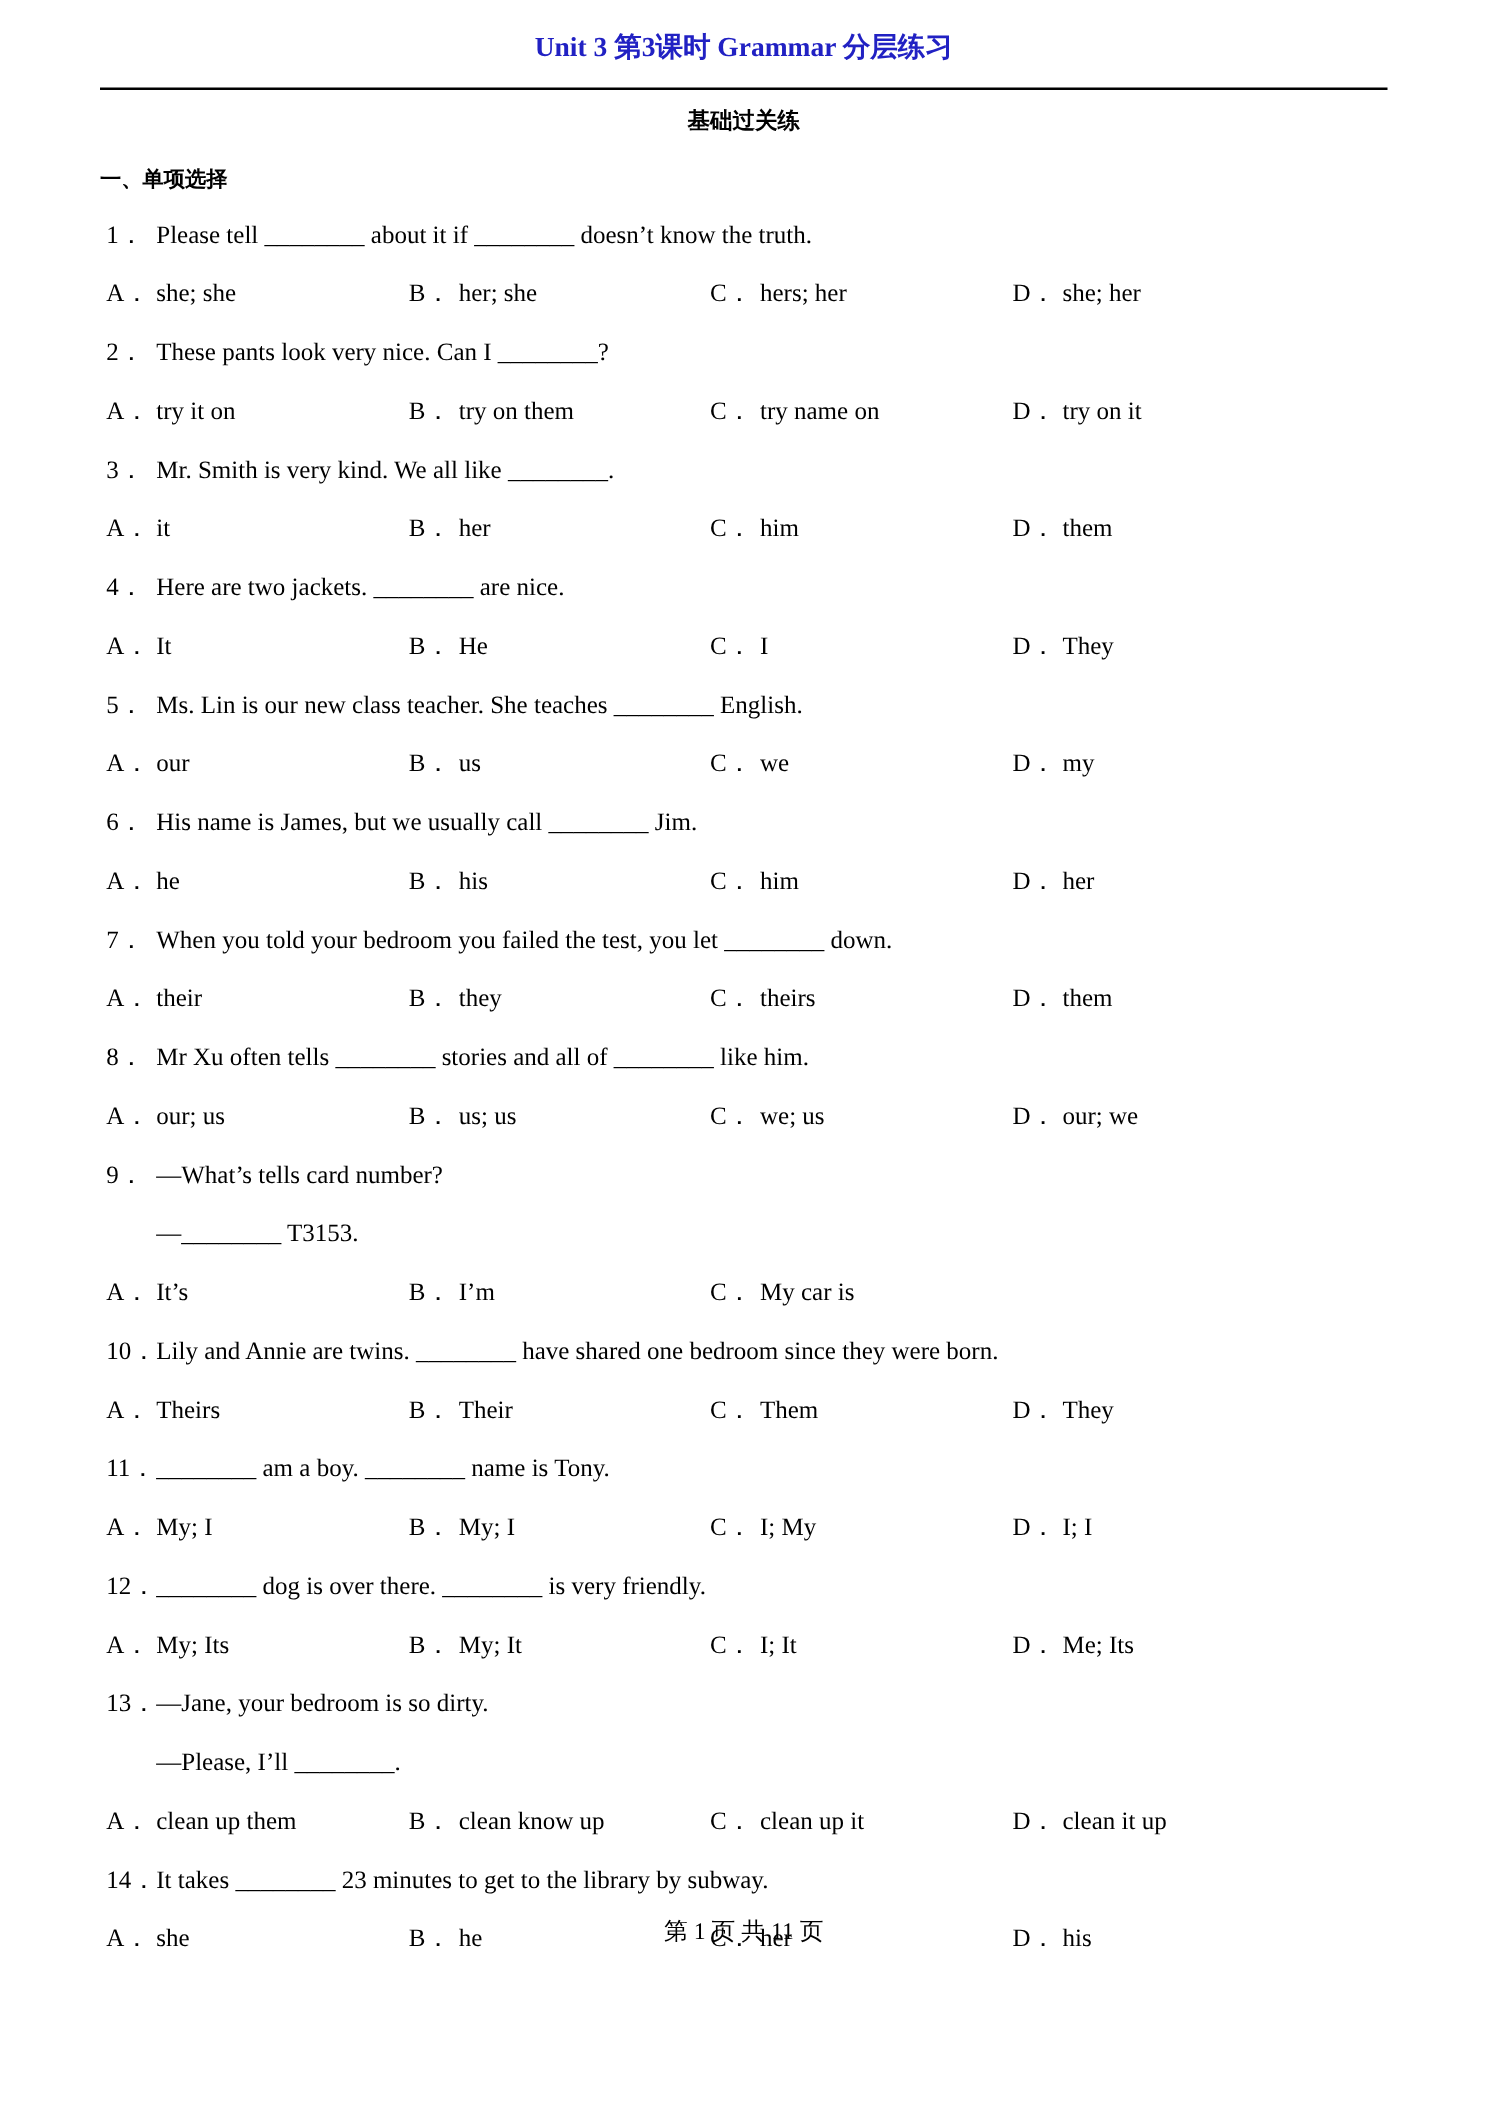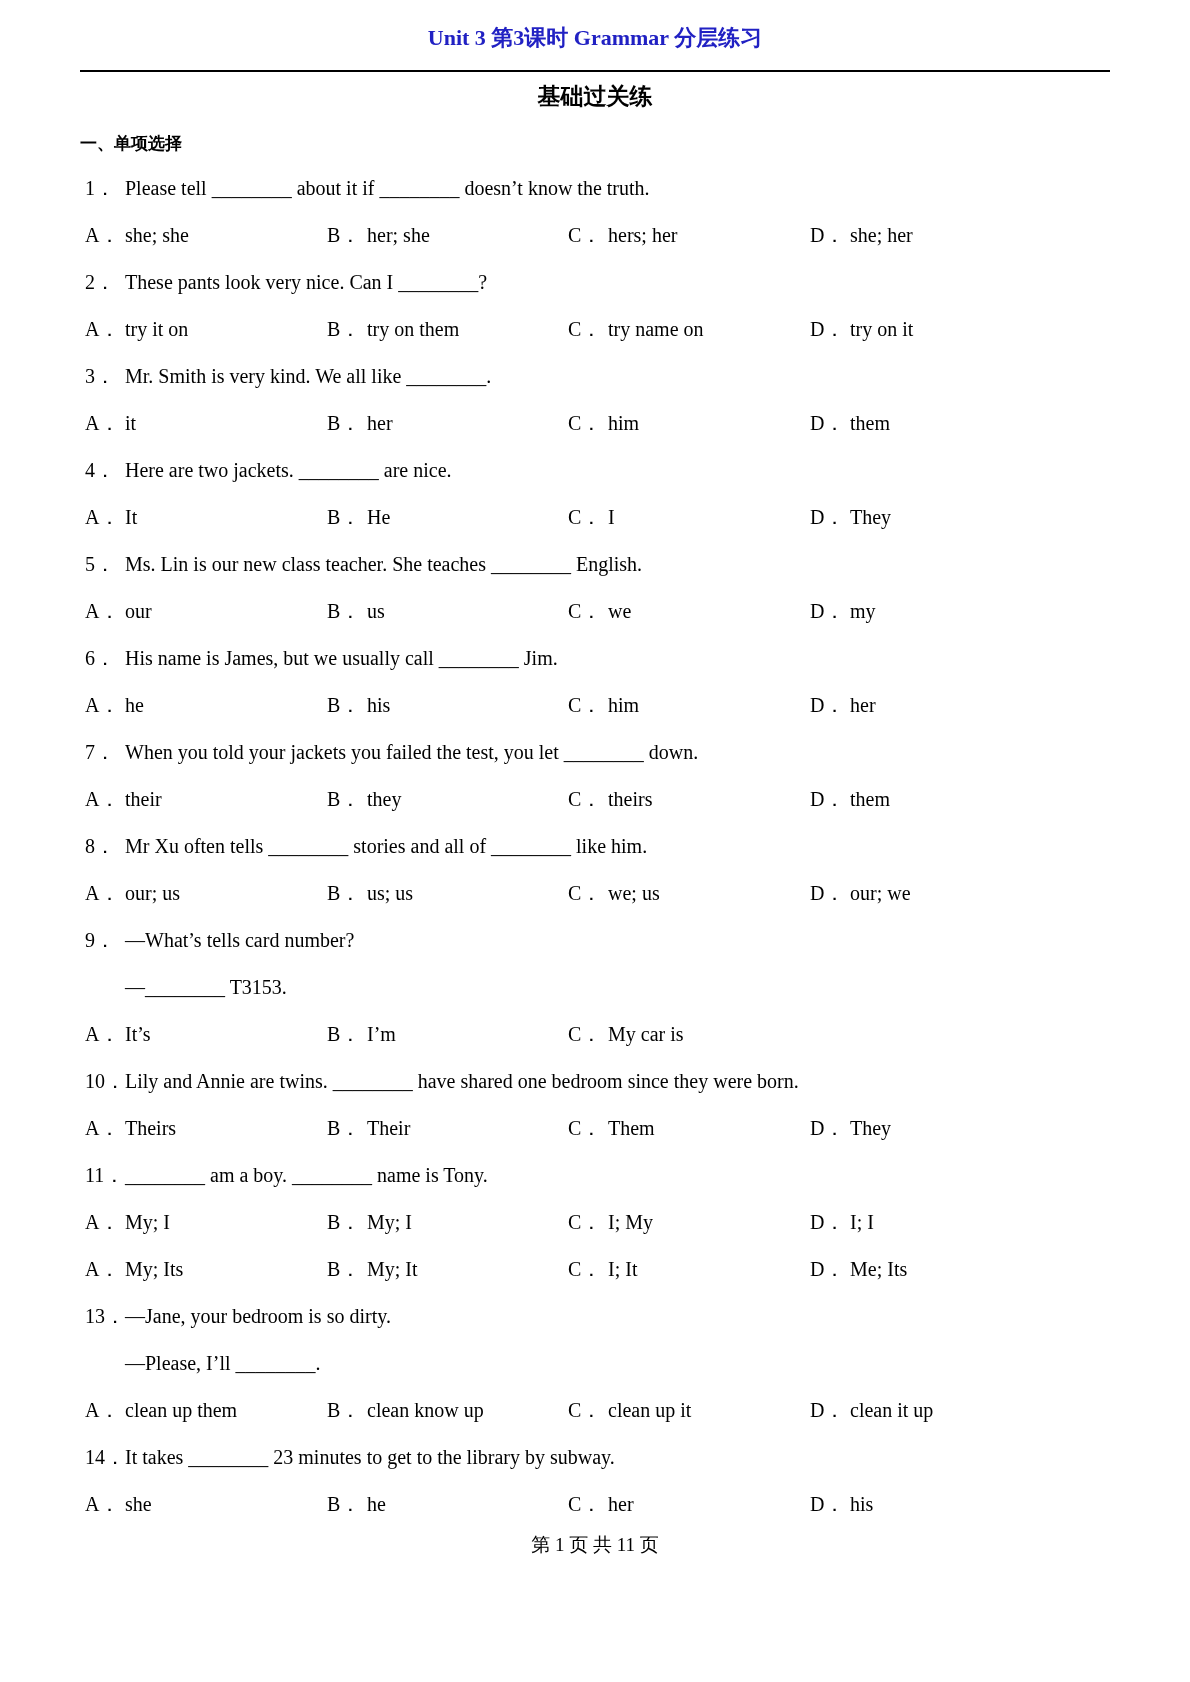--- a/index.html
+++ b/index.html
@@ -23,21 +23,21 @@
   }
   .rule {
     margin: 18px 80px 0 80px;
     height: 0;
     border-top: 2px solid #000000;
   }
   .section-heading {
     margin-top: 11px;
     text-align: center;
     font-weight: 700;
-    font-size: 23px;
+    font-size: 18px;
     line-height: 27px;
   }
   .part-heading {
     margin: 20px 0 0 80px;
     font-weight: 700;
     font-size: 17px;
     line-height: 27px;
   }
   .questions { padding: 8px 20px 0 85px; }
   .line {
@@ -126,21 +126,21 @@
       <div class="line"><span class="qnum">6．</span><span class="qtext">His name is James, but we usually call ________ Jim.</span></div>
       <div class="line opts">
         <span class="opt"><span class="olab">A．</span><span>he</span></span>
         <span class="opt"><span class="olab">B．</span><span>his</span></span>
         <span class="opt"><span class="olab">C．</span><span>him</span></span>
         <span class="opt"><span class="olab">D．</span><span>her</span></span>
       </div>
     </section>
 
     <section>
-      <div class="line"><span class="qnum">7．</span><span class="qtext">When you told your jackets you failed the test, you let ________ down.</span></div>
+      <div class="line"><span class="qnum">7．</span><span class="qtext">When you told your bedroom you failed the test, you let ________ down.</span></div>
       <div class="line opts">
         <span class="opt"><span class="olab">A．</span><span>their</span></span>
         <span class="opt"><span class="olab">B．</span><span>they</span></span>
         <span class="opt"><span class="olab">C．</span><span>theirs</span></span>
         <span class="opt"><span class="olab">D．</span><span>them</span></span>
       </div>
     </section>
 
     <section>
       <div class="line"><span class="qnum">8．</span><span class="qtext">Mr Xu often tells ________ stories and all of ________ like him.</span></div>
@@ -176,20 +176,21 @@
       <div class="line"><span class="qnum">11．</span><span class="qtext">________ am a boy. ________ name is Tony.</span></div>
       <div class="line opts">
         <span class="opt"><span class="olab">A．</span><span>My; I</span></span>
         <span class="opt"><span class="olab">B．</span><span>My; I</span></span>
         <span class="opt"><span class="olab">C．</span><span>I; My</span></span>
         <span class="opt"><span class="olab">D．</span><span>I; I</span></span>
       </div>
     </section>
 
     <section>
+      <div class="line"><span class="qnum">12．</span><span class="qtext">________ dog is over there. ________ is very friendly.</span></div>
       <div class="line opts">
         <span class="opt"><span class="olab">A．</span><span>My; Its</span></span>
         <span class="opt"><span class="olab">B．</span><span>My; It</span></span>
         <span class="opt"><span class="olab">C．</span><span>I; It</span></span>
         <span class="opt"><span class="olab">D．</span><span>Me; Its</span></span>
       </div>
     </section>
 
     <section>
       <div class="line"><span class="qnum">13．</span><span class="qtext">—Jane, your bedroom is so dirty.</span></div>

